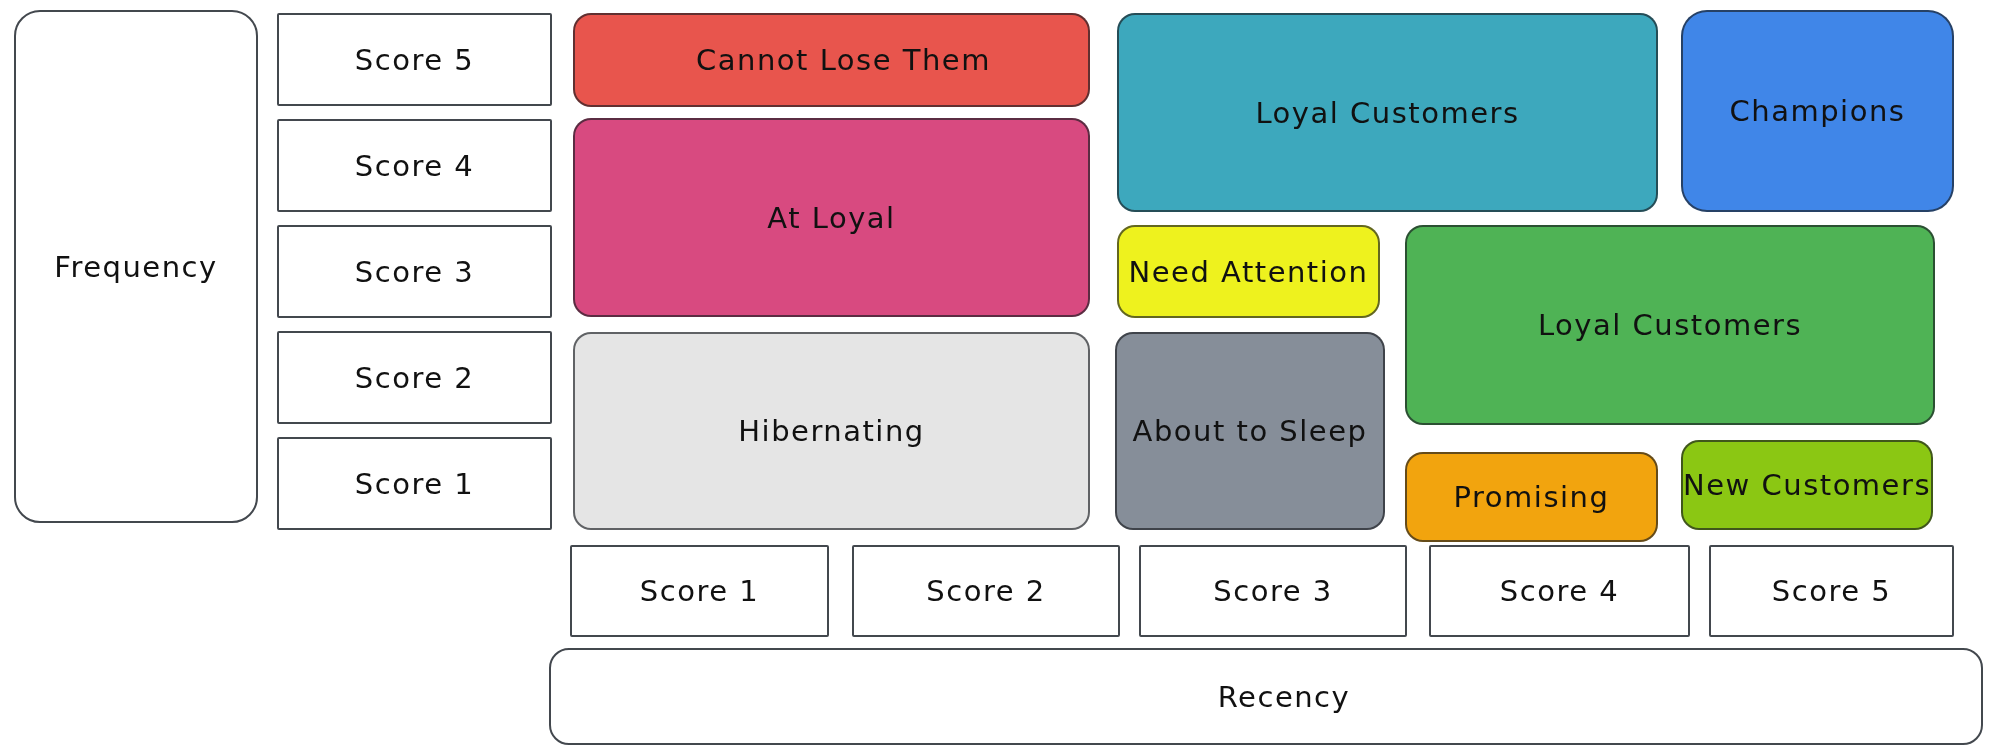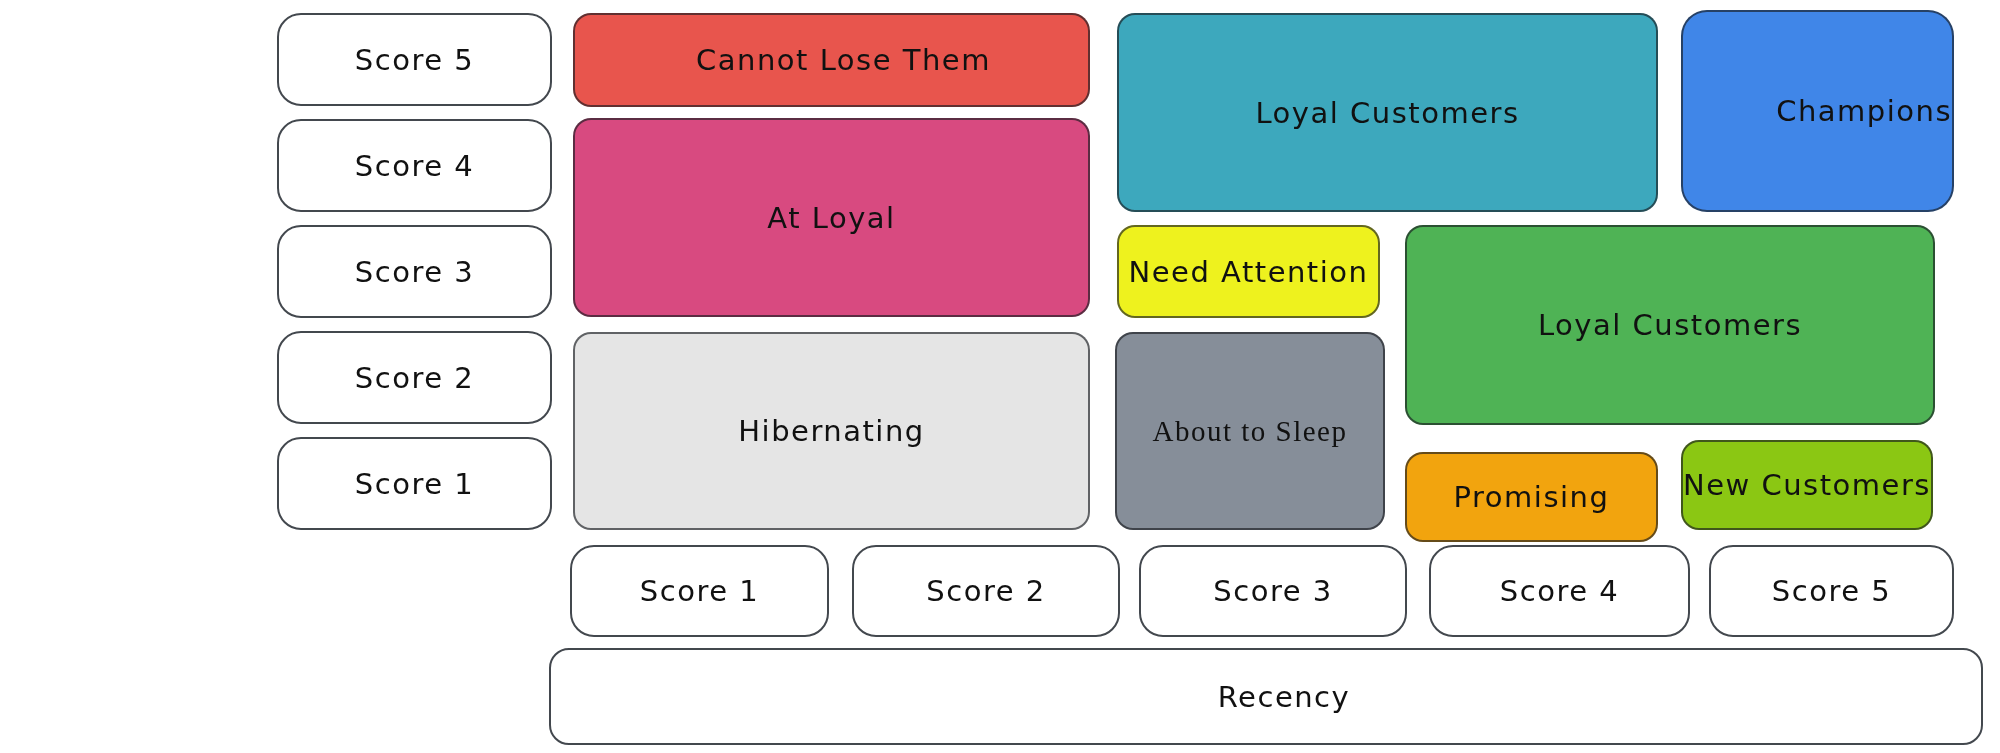--- a/index.html
+++ b/index.html
@@ -19,21 +19,21 @@
     position: absolute;
     display: flex;
     align-items: center;
     justify-content: center;
     box-sizing: border-box;
     text-align: center;
   }
   .white {
     background: #ffffff;
     border: 2px solid #43484e;
-    border-radius: 24px;
+    border-radius: 2px;
   }
   .seg {
     border: 2px solid rgba(25, 28, 32, 0.65);
     border-radius: 18px;
   }
   .lbl {
     color: #111111;
     font-size: 29px;
     font-weight: 500;
     letter-spacing: 1.5px;
@@ -65,20 +65,23 @@
   .rs-2 { left: 1139px; width: 268px; }
   .rs-3 { left: 1429px; width: 261px; }
   .rs-4 { left: 1709px; width: 245px; }
   .recency-axis   { left: 549px; top: 648px; width: 1434px; height: 97px; border-radius: 20px; padding-left: 36px; }
 </style>
 </head>
 <body>
 
 <div class="canvas">
 
+  <div class="box white freq-axis">
+    <span class="lbl">Frequency</span>
+  </div>
 
   <div class="box white fs-box fs-0">
     <span class="lbl">Score 5</span>
   </div>
   <div class="box white fs-box fs-1">
     <span class="lbl">Score 4</span>
   </div>
   <div class="box white fs-box fs-2">
     <span class="lbl">Score 3</span>
   </div>
@@ -94,36 +97,36 @@
   </div>
   <div class="box seg seg-at-risk" style="background: rgb(216, 74, 128);">
     <span class="lbl">At Loyal</span>
   </div>
   <div class="box seg seg-hibernating" style="background: #e5e5e5;">
     <span class="lbl">Hibernating</span>
   </div>
   <div class="box seg seg-loyal-teal" style="background: rgb(61, 168, 189);">
     <span class="lbl">Loyal Customers</span>
   </div>
-  <div class="box seg seg-champions" style="background: rgb(64, 134, 232); justify-content: flex-end;">
+  <div class="box seg seg-champions" style="background: rgb(64, 134, 232);">
     <span class="lbl">Champions</span>
   </div>
   <div class="box seg seg-need-attn" style="background: rgb(238, 242, 30);">
     <span class="lbl">Need Attention</span>
   </div>
-  <div class="box seg seg-about-sleep" style="background: rgb(134, 142, 153); font-family: Liberation Serif, serif;">
+  <div class="box seg seg-about-sleep" style="background: rgb(134, 142, 153);">
     <span class="lbl">About to Sleep</span>
   </div>
   <div class="box seg seg-loyal-green" style="background: rgb(79, 179, 85);">
     <span class="lbl">Loyal Customers</span>
   </div>
   <div class="box seg seg-promising" style="background: rgb(242, 164, 14);">
     <span class="lbl">Promising</span>
   </div>
-  <div class="box seg seg-new-cust" style="background: rgb(139, 199, 19);">
+  <div class="box seg seg-new-cust" style="background: rgb(139, 199, 19); justify-content: flex-end;">
     <span class="lbl">New Customers</span>
   </div>
 
   <div class="box white rs-box rs-0">
     <span class="lbl">Score 1</span>
   </div>
   <div class="box white rs-box rs-1">
     <span class="lbl">Score 2</span>
   </div>
   <div class="box white rs-box rs-2">

